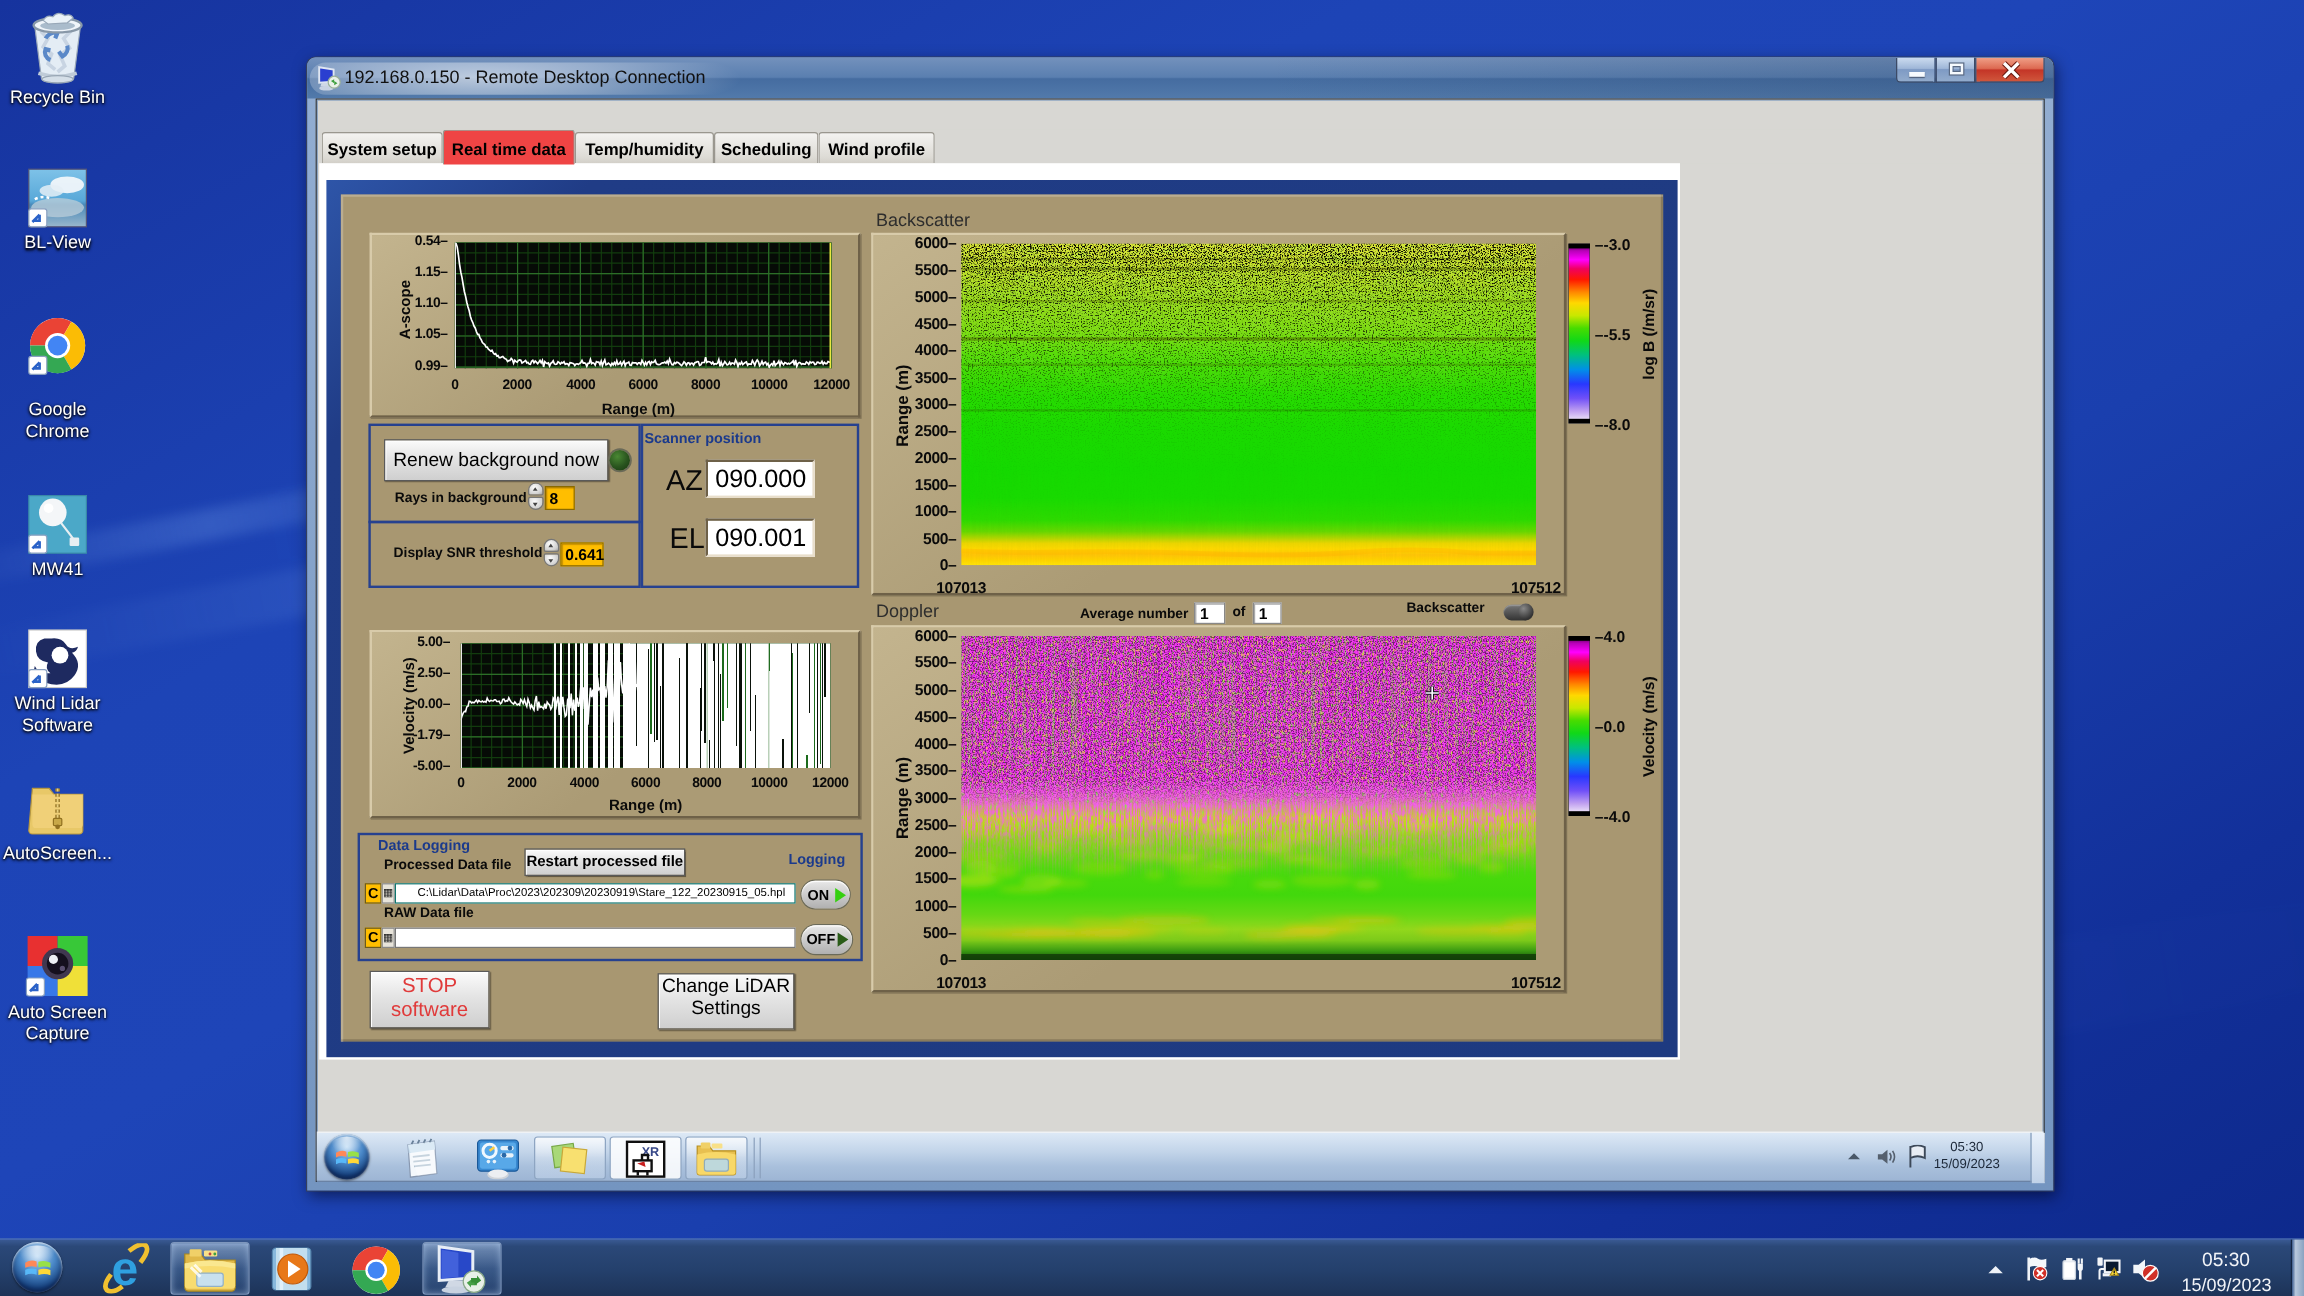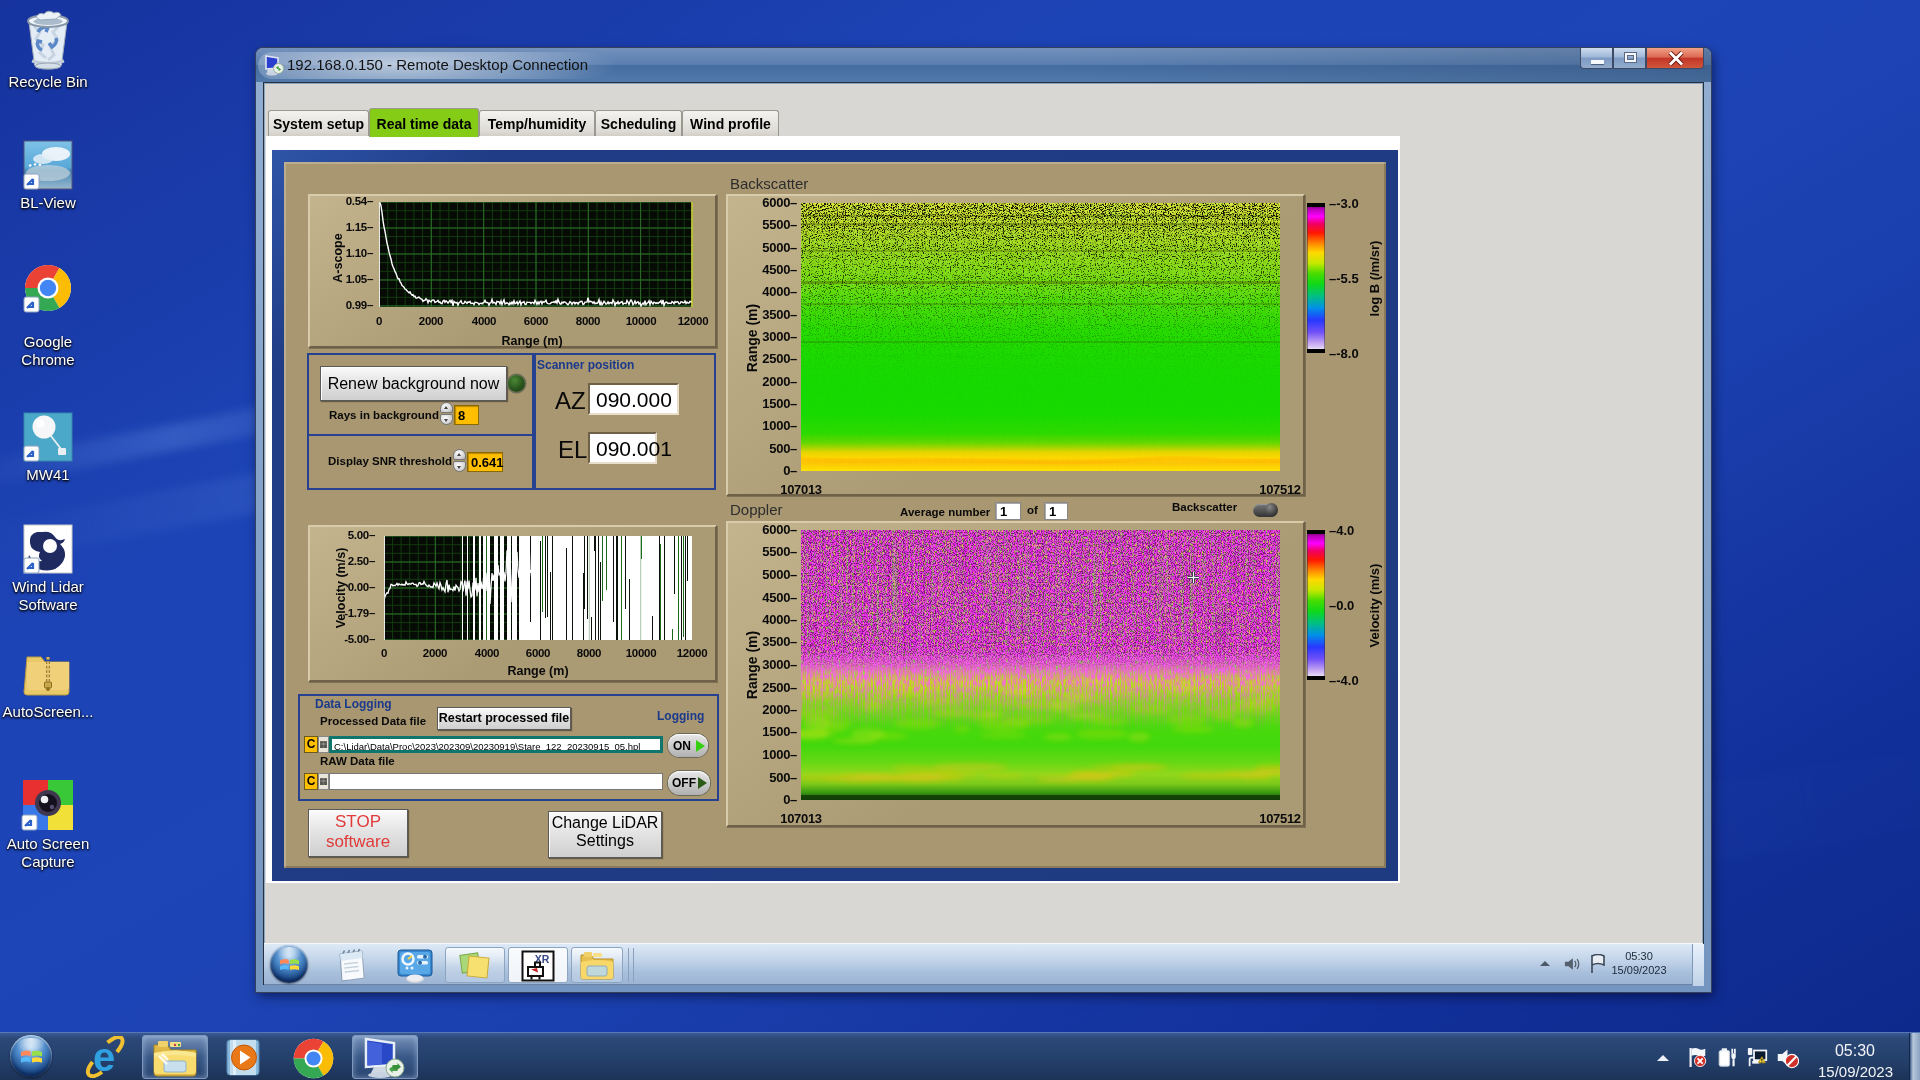--- a/index.html
+++ b/index.html
@@ -19,21 +19,21 @@
 .wbtn.first{border-radius:0 0 0 4px}
 .wbtn.close{width:58px;background:linear-gradient(#f0a088 0%,#dd6a52 45%,#c43527 52%,#d0573c 100%);border-radius:0 0 4px 0}
 
 .slwin{position:absolute;left:7px;top:34px;width:1441px;height:903px;background:#d8d7d3;border:1px solid #25303f;box-shadow:inset 0 0 0 1px #8fa6c2}
 .sl-title{position:absolute;left:1px;top:1px;right:1px;height:23px;background:linear-gradient(#e2ecf7 0%,#cfdef0 45%,#b8cce4 55%,#adc3dd 100%);border-bottom:1px solid #7b8ea6}
 .sl-title-text{position:absolute;left:34px;top:4px;font-size:13px;color:#16181c}
 .slbtn{width:30px;height:15px;border:1px solid #68819e;border-radius:2px;background:linear-gradient(#f3f8fd,#d6e4f2 45%,#bcd0e6 55%,#cadcef);margin-left:2px;position:relative}
 
 .tabrow{position:absolute;left:2px;top:25px;right:2px;height:28px;background:#d8d7d3}
 .tab{position:absolute;top:2px;height:26px;background:linear-gradient(#f4f3f1,#dddbd5 80%,#d2cfc8);border:1px solid #9a978f;border-bottom:none;border-radius:3px 3px 0 0;font-size:14px;font-weight:bold;color:#000;text-align:center;padding-top:5px}
-.tab.active{top:0;height:29px;background:#84cc16;z-index:3;padding-top:7px}
+.tab.active{top:0;height:29px;background:#ef4444;z-index:3;padding-top:7px}
 .page{position:absolute;left:2px;top:53px;width:1134px;height:747px;background:#fff}
 
 .panel{position:absolute;left:6px;top:14px;width:1126px;height:731px;background:#24418e;background:linear-gradient(135deg,#2e55a8,#203c86 12%,#1e3a80)}
 .tan{position:absolute;left:12px;top:12px;width:1102px;height:706px;background:#a89771;box-shadow:inset 2px 2px 0 rgba(255,255,255,.22),inset -2px -2px 0 rgba(0,0,0,.18)}
 
 .gframe{position:absolute;background:#b3a37d;border-top:2px solid #d8cbaa;border-left:2px solid #d8cbaa;border-right:2px solid #6e6148;border-bottom:2px solid #6e6148;box-shadow:1px 1px 0 rgba(0,0,0,.25)}
 .gframe .inner{position:absolute;inset:0;background:linear-gradient(145deg,#c3b48e,#ab9b75 60%)}
 .axlbl{position:absolute;font-size:11.5px;letter-spacing:-0.3px;font-weight:bold;color:#0a0a0a;white-space:nowrap}
 .haxlbl{position:absolute;font-size:13px;letter-spacing:-0.3px;font-weight:bold;color:#0a0a0a;white-space:nowrap}
 .axlblL{position:absolute;font-size:12.5px;font-weight:bold;color:#0a0a0a;white-space:nowrap}
@@ -252,21 +252,21 @@
 <div class="up"></div>
               <div class="dn"></div>
 <div class="tri" style="left:4px;top:3.5px;border-left:2.5px solid transparent;border-right:2.5px solid transparent;border-bottom:3.5px solid #444"></div>
 <div class="tri" style="left:4px;top:17px;border-left:2.5px solid transparent;border-right:2.5px solid transparent;border-top:3.5px solid #444"></div>
             </div>
 <div class="amber" style="left:183px;top:290px;width:36px;height:20px">0.641</div>
 <div class="navylbl" style="left:253px;top:196px">Scanner position</div>
 <div class="abs" style="left:271px;top:225px;font-size:24px;color:#0a0a0a">AZ</div>
 <div class="wdisp" style="left:304px;top:221px;width:91px;height:32px;font-size:21px;padding:3px 0 0 6px">090.000</div>
 <div class="abs" style="left:274px;top:274px;font-size:24px;color:#0a0a0a">EL</div>
-<div class="wdisp" style="left:304px;top:270px;width:69px;height:32px;font-size:21px;padding:3px 0 0 6px">090.001</div>
+<div class="wdisp" style="left:304px;top:270px;width:91px;height:32px;font-size:21px;padding:3px 0 0 6px">090.001</div>
           <div class="gframe" style="left:24px;top:363px;width:409px;height:157px">
               <div class="inner"></div>
             </div>
 <svg class="abs" style="left:100px;top:374px" width="308" height="104" viewBox="0 0 308 104">
 <rect width="308" height="104" fill="#060b06"></rect>
               <path d="M0.0 0V104 M8.6 0V104 M17.1 0V104 M25.7 0V104 M34.2 0V104 M42.8 0V104 M51.4 0V104 M59.9 0V104 M68.5 0V104 M77.0 0V104 M85.6 0V104 M94.2 0V104 M102.7 0V104 M111.3 0V104 M119.8 0V104 M128.4 0V104 M137.0 0V104 M145.5 0V104 M154.1 0V104 M162.6 0V104 M171.2 0V104 M179.8 0V104 M188.3 0V104 M196.9 0V104 M205.4 0V104 M214.0 0V104 M222.6 0V104 M231.1 0V104 M239.7 0V104 M248.2 0V104 M256.8 0V104 M265.4 0V104 M273.9 0V104 M282.5 0V104 M291.0 0V104 M299.6 0V104 M308.2 0V104 M0 0.0H308 M0 8.7H308 M0 17.3H308 M0 26.0H308 M0 34.6H308 M0 43.3H308 M0 52.0H308 M0 60.6H308 M0 69.3H308 M0 77.9H308 M0 86.6H308 M0 95.3H308 M0 103.9H308 " stroke="#123c0e" stroke-width="1" fill="none"></path>
               <path d="M0.0 0V104 M51.3 0V104 M102.7 0V104 M154.0 0V104 M205.3 0V104 M256.6 0V104 M308.0 0V104 M0 0.0H308 M0 26.0H308 M0 52.0H308 M0 78.0H308 M0 104.0H308 " stroke="#2c6e28" stroke-width="1" fill="none"></path>
 <rect x="78" y="0" width="1" height="104" fill="#fff" shape-rendering="crispEdges"></rect>
               <rect x="83" y="0" width="1" height="104" fill="#fff" shape-rendering="crispEdges"></rect>
               <rect x="89" y="0" width="2" height="104" fill="#fff" shape-rendering="crispEdges"></rect>
@@ -341,21 +341,21 @@
             <div class="axlblL" style="left:204px;top:502px;width:100px;text-align:center">Range (m)</div>
             <div class="axlblL rot" style="left:-13px;top:419px;width:140px;text-align:center">Velocity (m/s)</div>
 
 <div class="grp" style="left:14px;top:532px;width:421px;height:107px"></div>
 <div class="navylbl" style="left:31px;top:535px">Data Logging</div>
 <div class="lvlbl" style="left:36px;top:553px">Processed Data file</div>
 <div class="lvbtn" style="left:153px;top:545px;width:134px;height:23px;font-size:12.5px;font-weight:bold;line-height:21px">Restart processed file</div>
 <div class="navylbl" style="left:373px;top:547px">Logging</div>
 <div class="abs" style="left:20px;top:574px;width:14px;height:17px;background:#ffbe00;border:1px solid #6a5a20;color:#000;font-weight:bold;font-size:12px;text-align:center;line-height:15px">C</div>
 <div class="abs" style="left:34px;top:574px;width:11px;height:17px;background:#e8e4da;border:1px solid #888;font-size:9px;text-align:center;line-height:15px;color:#222">▦</div>
-<div class="abs" style="left:45px;top:574px;width:334px;height:17px;background:#fff;border:3px solid #0f766e;font-size:9.5px;color:#000;line-height:15px;padding-left:2px;white-space:nowrap;overflow:hidden">C:\Lidar\Data\Proc\2023\202309\20230919\Stare_122_20230915_05.hpl</div>
+<div class="abs" style="left:45px;top:574px;width:334px;height:17px;background:#fff;border:1px solid #0f766e;font-size:9.5px;color:#000;line-height:15px;padding-left:18px;white-space:nowrap;overflow:hidden">C:\Lidar\Data\Proc\2023\202309\20230919\Stare_122_20230915_05.hpl</div>
 <div class="abs" style="left:384px;top:572px;width:40px;height:23px;border-radius:12px;background:linear-gradient(#e8e8e8,#b0b0b0);box-shadow:0 0 0 1px #6a6a5a,inset 0 1px 1px #fff;text-align:left"><span style="font-weight:bold;font-size:12px;margin-left:5px;line-height:24px">ON</span><span class="abs" style="right:3px;top:5px;width:0;height:0;border-left:9px solid #35d010;border-top:6px solid transparent;border-bottom:6px solid transparent;margin-top:1px"></span></div>
 <div class="lvlbl" style="left:36px;top:593px">RAW Data file</div>
 <div class="abs" style="left:20px;top:611px;width:14px;height:17px;background:#ffbe00;border:1px solid #6a5a20;color:#000;font-weight:bold;font-size:12px;text-align:center;line-height:15px">C</div>
 <div class="abs" style="left:34px;top:611px;width:11px;height:17px;background:#e8e4da;border:1px solid #888;font-size:9px;text-align:center;line-height:15px;color:#222">▦</div>
 <div class="abs" style="left:45px;top:611px;width:334px;height:17px;background:#fff;border:1px solid #777"></div>
 <div class="abs" style="left:384px;top:609px;width:42px;height:24px;border-radius:12px;background:linear-gradient(#e8e8e8,#b0b0b0);box-shadow:0 0 0 1px #6a6a5a,inset 0 1px 1px #fff"><span style="font-weight:bold;font-size:12px;margin-left:4px;line-height:25px">OFF</span><span class="abs" style="right:3px;top:5px;width:0;height:0;border-left:9px solid #2a5c18;border-top:6px solid transparent;border-bottom:6px solid transparent;margin-top:1px"></span></div>
 <div class="lvbtn" style="left:24px;top:647px;width:100px;height:48px;font-size:17px;color:#e03a3a;padding-top:2px">STOP<br>software</div>
 <div class="lvbtn" style="left:264px;top:649px;width:114px;height:47px;font-size:16px;padding-top:2px">Change LiDAR<br>Settings</div>
           <div class="gtitle" style="left:446px;top:13px">Backscatter</div>
 <div class="gframe" style="left:442px;top:32px;width:579px;height:302px">

